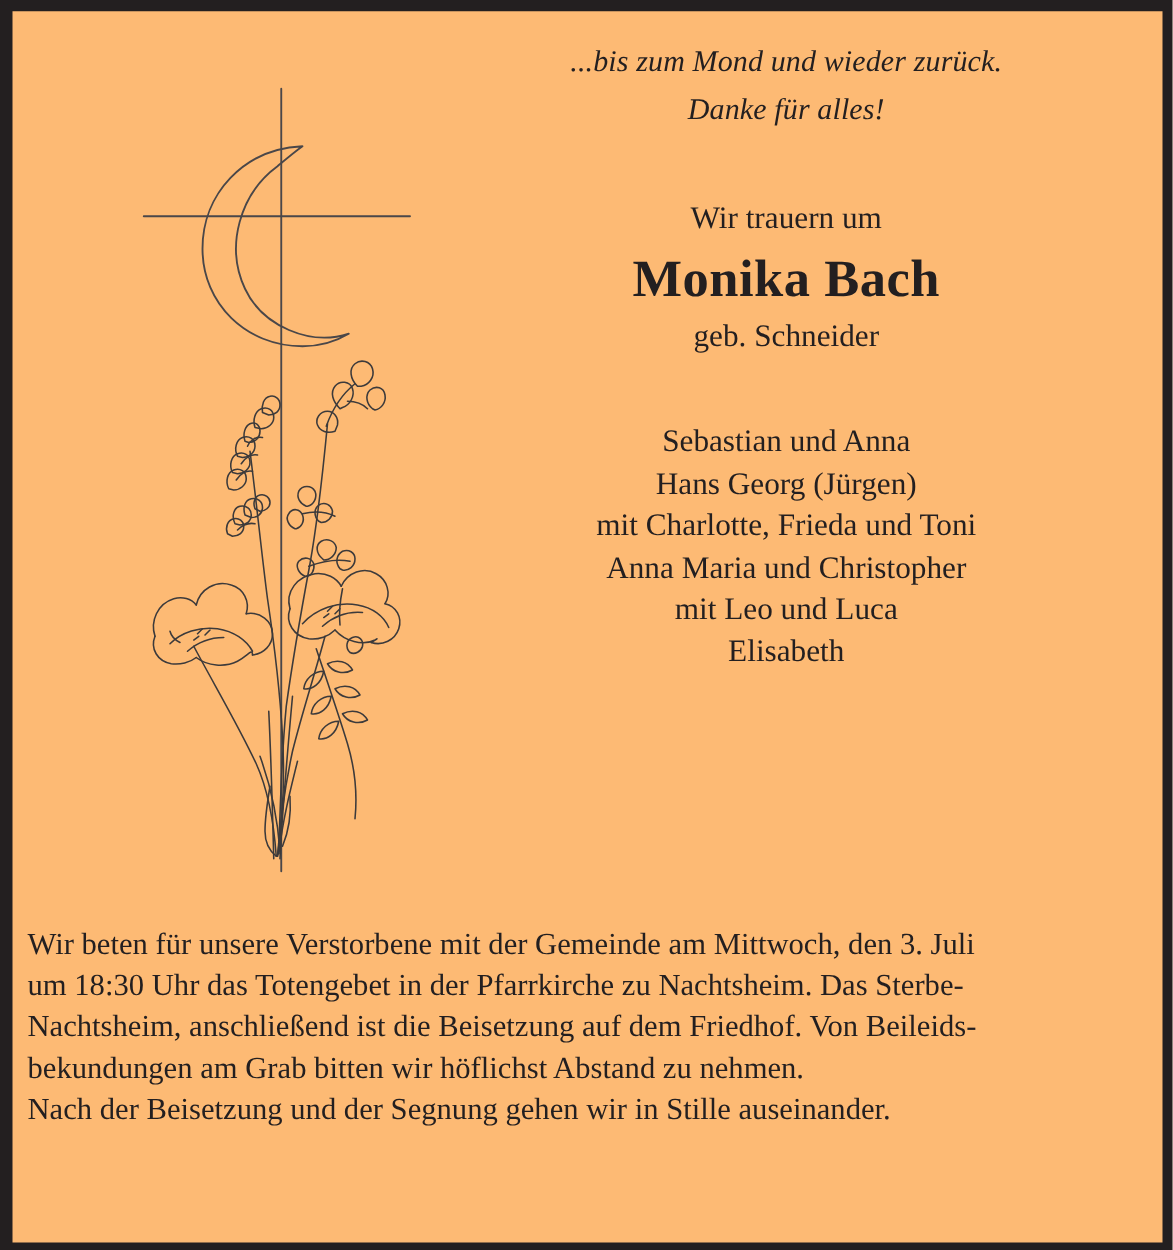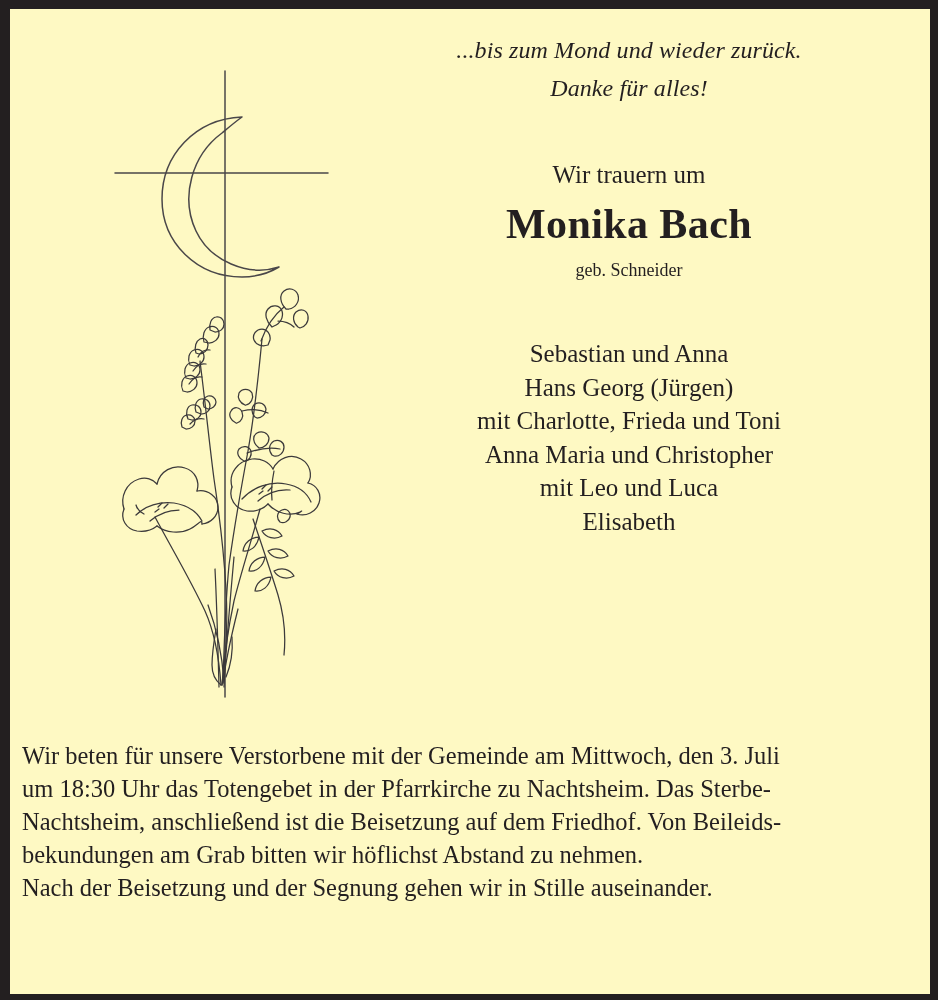--- a/index.html
+++ b/index.html
@@ -21,21 +21,21 @@
     width: 938px;
     height: 1000px;
     background: #231f20;
     padding: 9px 8px 6px 10px;
   }
   .card-inner {
     position: relative;
     box-sizing: border-box;
     width: 100%;
     height: 100%;
-    background: #fef9c3;
+    background: #fdba74;
     overflow: hidden;
   }
 
   
   .upper {
     position: relative;
     width: 100%;
     height: 730px;
   }
 
@@ -81,21 +81,21 @@
     text-align: center;
   }
   .deceased-name {
     font-size: 42px;
     font-weight: bold;
     line-height: 58px;
     letter-spacing: .4px;
     margin-top: 4px;
   }
   .maiden-name {
-    font-size: 18px;
+    font-size: 25px;
     line-height: 34px;
   }
   .dates-row {
     font-size: 27px;
     line-height: 40px;
     margin-top: 4px;
     white-space: pre;
   }
   .date-gap {
     display: inline-block;

